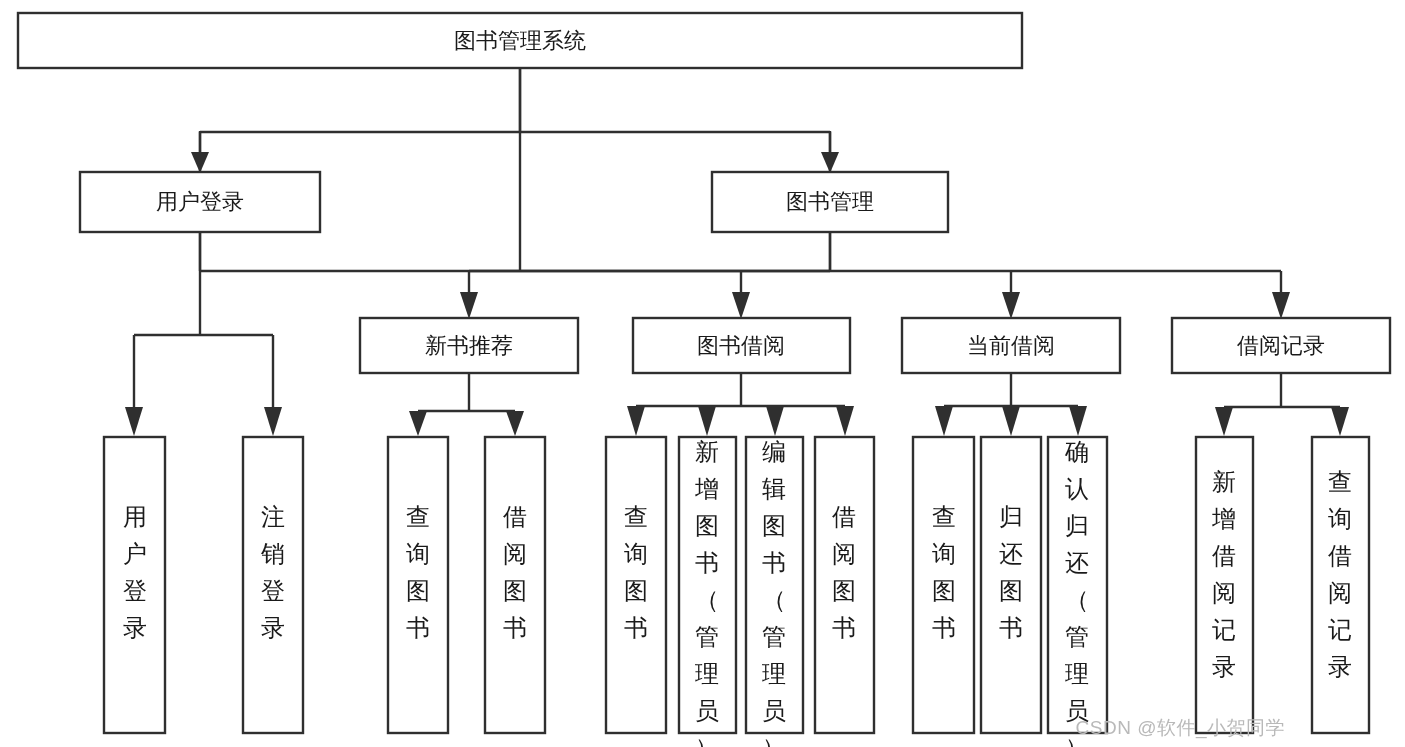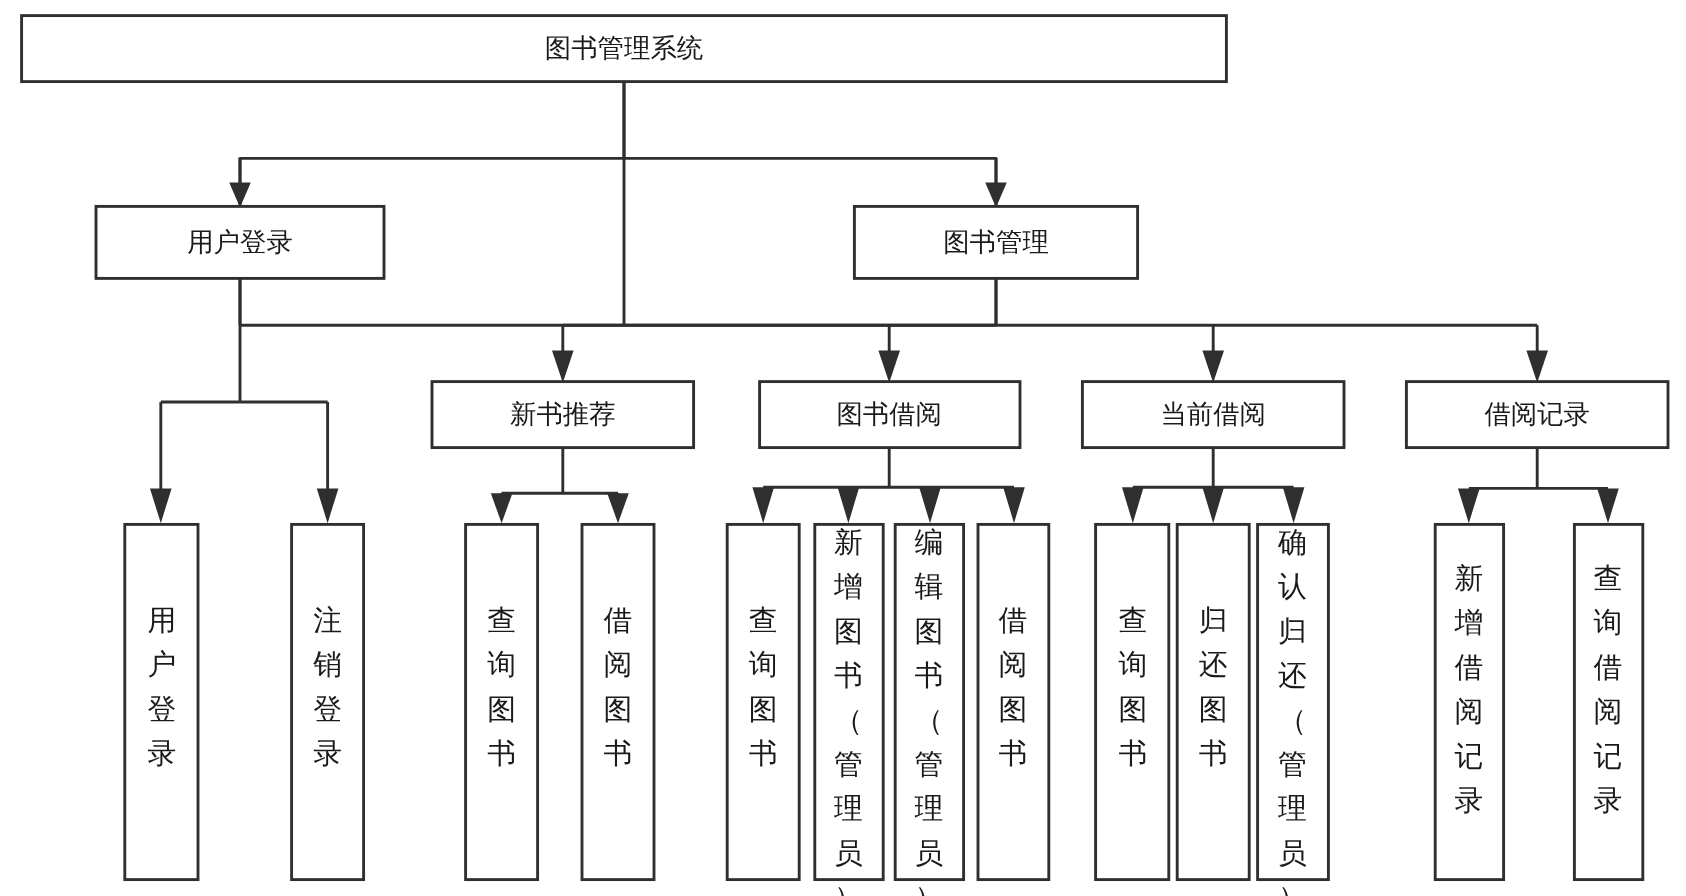--- a/index.html
+++ b/index.html
@@ -244,13 +244,14 @@
       </g>
 
       <g>
         <rect class="node-rect" x="1312" y="437" width="57" height="296"></rect>
         <text class="node-label-vertical" x="1340" y="490"><tspan x="1340" y="490">查</tspan><tspan x="1340" y="527">询</tspan><tspan x="1340" y="564">借</tspan><tspan x="1340" y="601">阅</tspan><tspan x="1340" y="638">记</tspan><tspan x="1340" y="675">录</tspan></text>
       </g>
 
     </g>
   </svg>
 
+  <div class="watermark">CSDN @软件_小贺同学</div>
 </div>
 
 </body></html>

